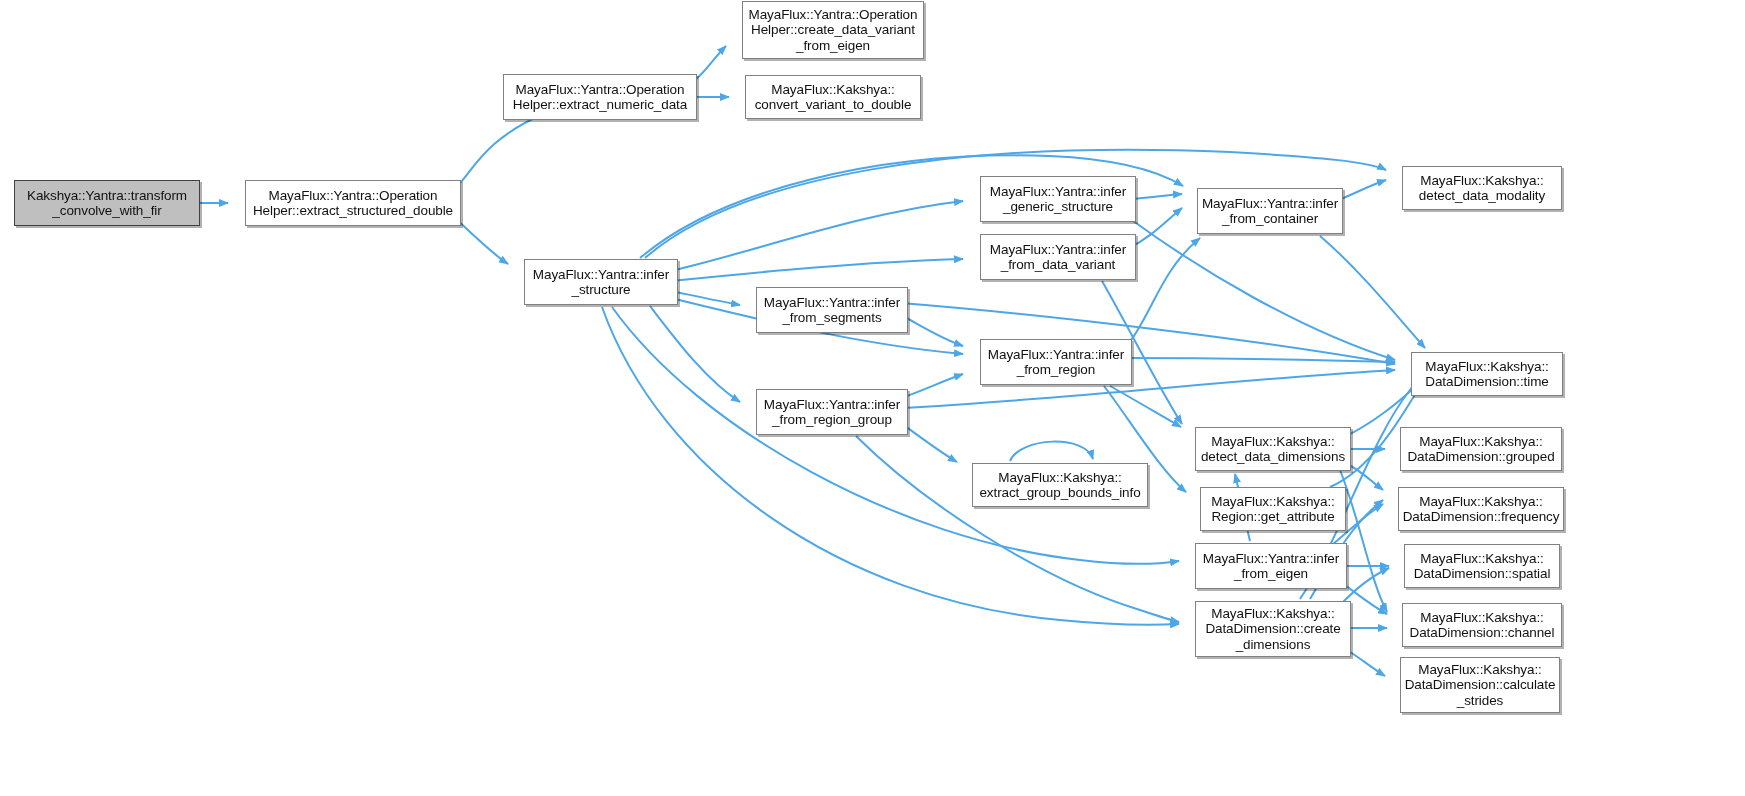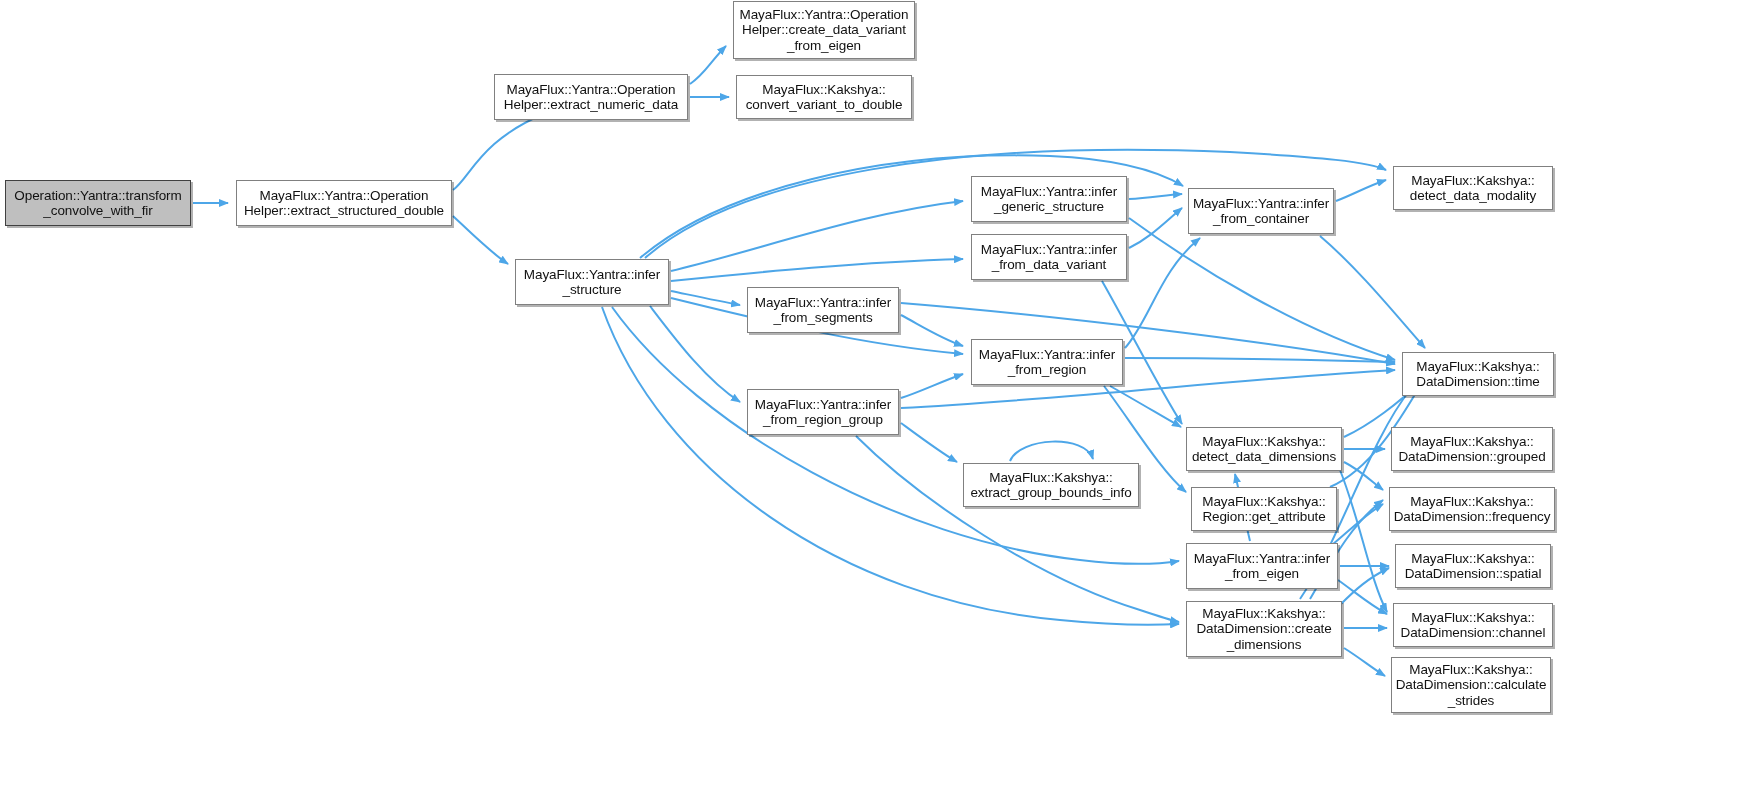--- a/index.html
+++ b/index.html
@@ -32,20 +32,21 @@
     align-items: center;
     justify-content: center;
     text-align: center;
     color: #111111;
     font-size: 13.5px;
     line-height: 15.5px;
     letter-spacing: -0.1px;
     white-space: pre-line;
     padding: 8px 4px;
     z-index: 5;
+    margin-left: 9px;
   }
   .node.root {
     background: #bfbfbf;
     border-color: #404040;
   }
 </style>
 </head>
 <body>
 
 <div id="canvas">
@@ -99,21 +100,21 @@
         <path d="M 1250,541 C 1245,520 1240,495 1235,474" fill="none" stroke="#4da6e8" stroke-width="2" marker-end="url(#arrow)"></path>
         <path d="M 1344,628 L 1387,628" fill="none" stroke="#4da6e8" stroke-width="2" marker-end="url(#arrow)"></path>
         <path d="M 1344,648 C 1360,658 1372,668 1385,676" fill="none" stroke="#4da6e8" stroke-width="2" marker-end="url(#arrow)"></path>
         <path d="M 1340,605 C 1355,590 1368,578 1389,568" fill="none" stroke="#4da6e8" stroke-width="2" marker-end="url(#arrow)"></path>
         <path d="M 1310,599 C 1330,565 1350,525 1383,500" fill="none" stroke="#4da6e8" stroke-width="2" marker-end="url(#arrow)"></path>
         <path d="M 1300,599 C 1340,540 1370,440 1410,390 C 1418,380 1424,370 1428,360" fill="none" stroke="#4da6e8" stroke-width="2" marker-end="url(#arrow)"></path>
       </g>
   </svg>
 
   <div id="nodes-group">
-      <div class="node root" style="left: 5px; top: 180px; width: 186px; height: 46px;">Operation::Yantra::transform
+      <div class="node root" style="left: 5px; top: 180px; width: 186px; height: 46px;">Kakshya::Yantra::transform
 _convolve_with_fir</div>
       <div class="node" style="left: 236px; top: 180px; width: 216px; height: 46px;">MayaFlux::Yantra::Operation
 Helper::extract_structured_double</div>
       <div class="node" style="left: 494px; top: 74px; width: 194px; height: 46px;">MayaFlux::Yantra::Operation
 Helper::extract_numeric_data</div>
       <div class="node" style="left: 733px; top: 1px; width: 182px; height: 58px;">MayaFlux::Yantra::Operation
 Helper::create_data_variant
 _from_eigen</div>
       <div class="node" style="left: 736px; top: 75px; width: 176px; height: 44px;">MayaFlux::Kakshya::
 convert_variant_to_double</div>

